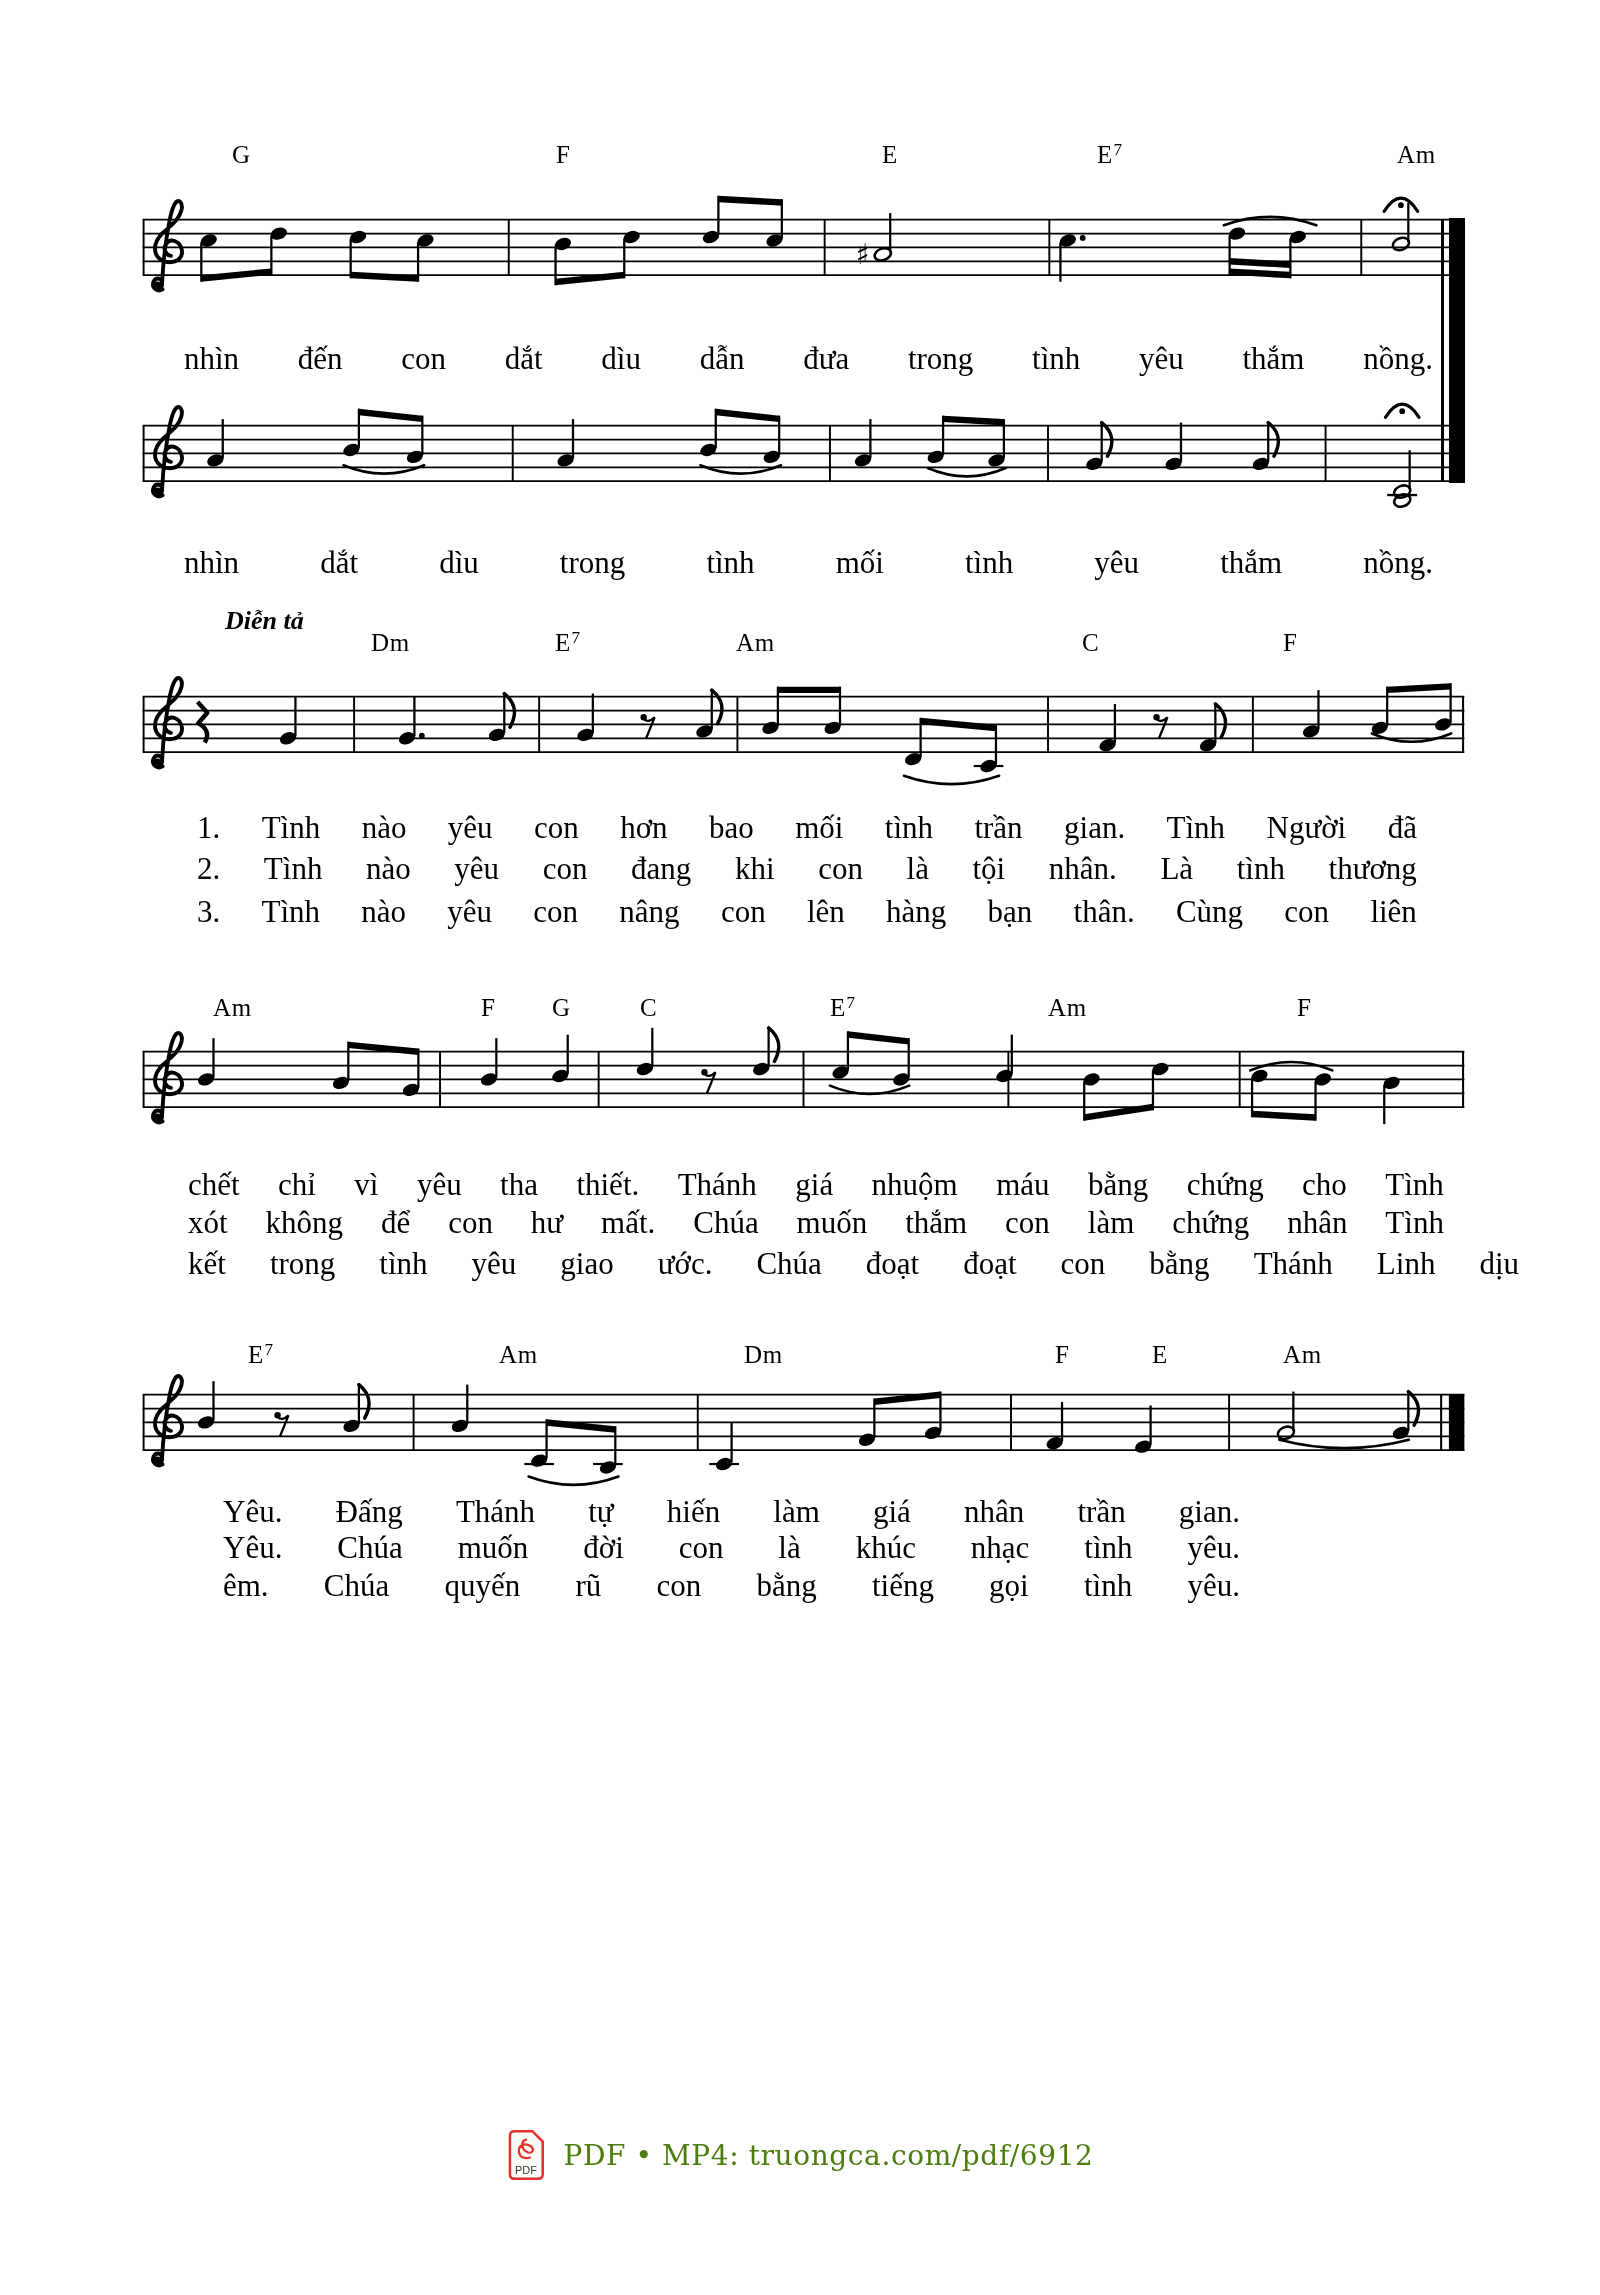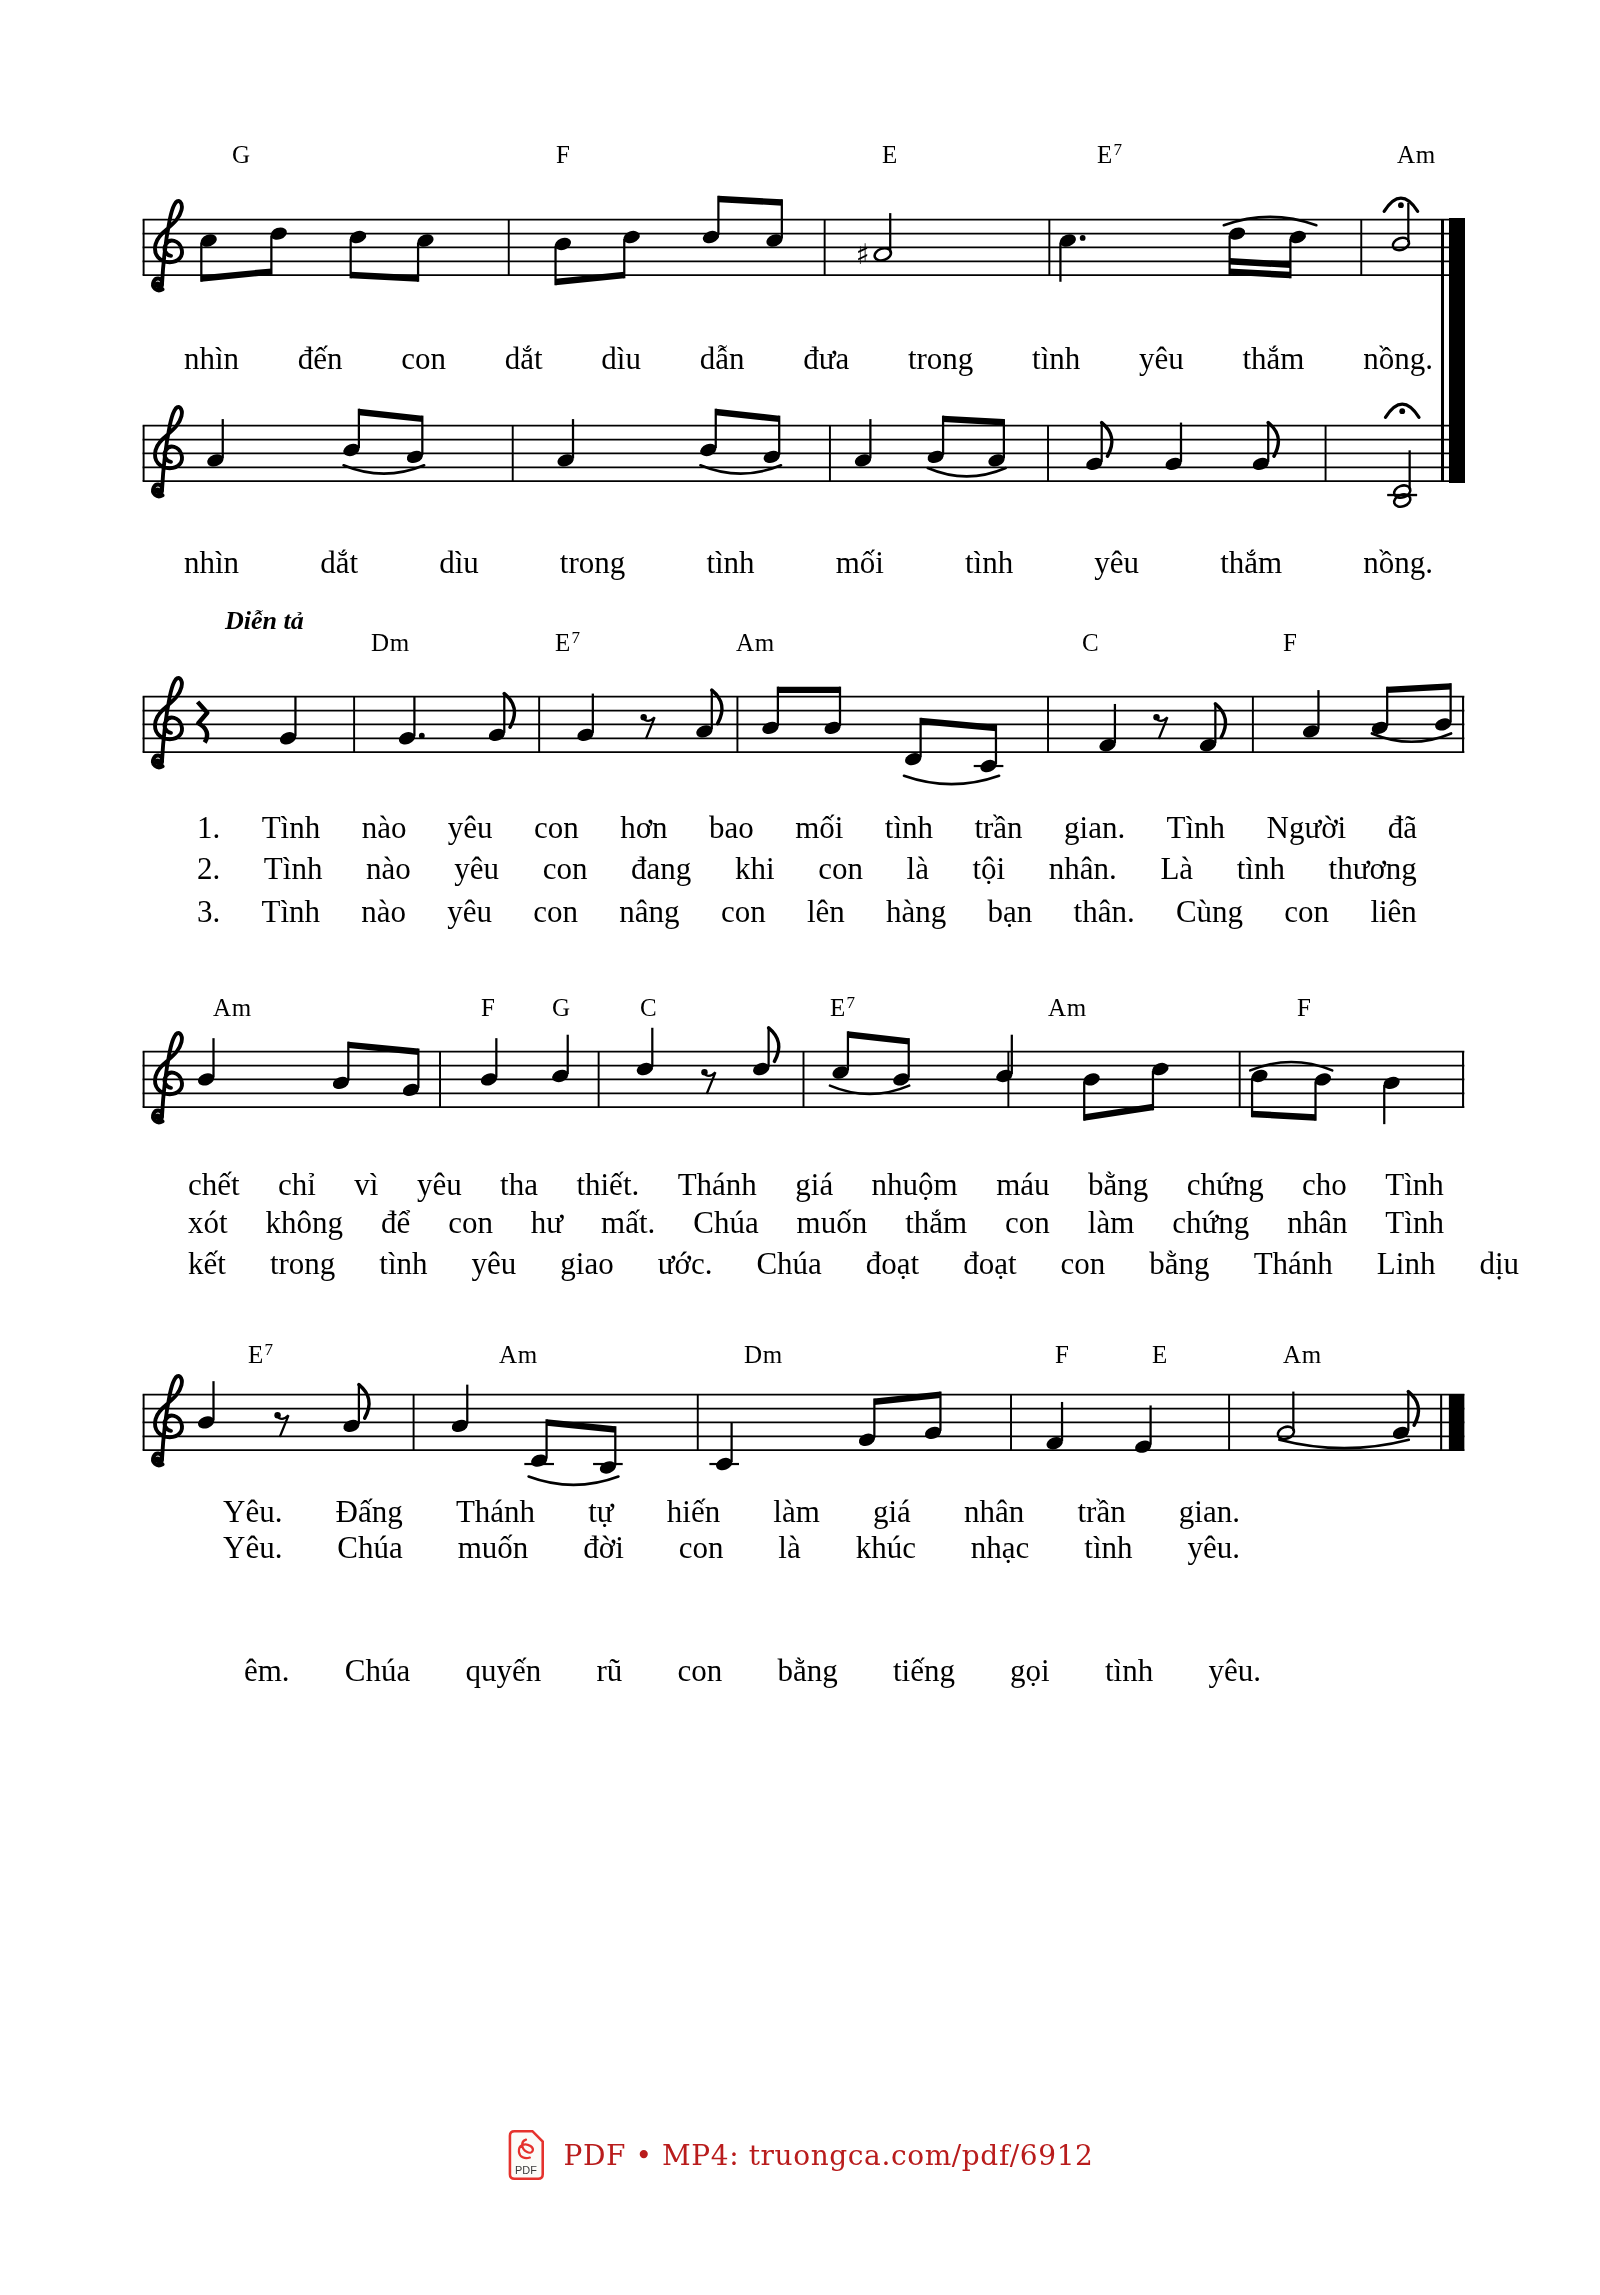--- a/index.html
+++ b/index.html
@@ -20,21 +20,21 @@
   .expression{
     position:absolute;font-size:26px;font-style:italic;font-weight:bold;
     font-family:"Liberation Serif", serif;
   }
   .finalbar{position:absolute;background:#000;}
   .footer{
     position:absolute;left:0;top:2128px;width:100%;
     display:flex;align-items:center;justify-content:center;gap:17px;
   }
   .footer-text{
-    font-family:"DejaVu Serif", serif;font-size:28px;color:#b91c1c;letter-spacing:0.6px;
+    font-family:"DejaVu Serif", serif;font-size:28px;color:#4d7c0f;letter-spacing:0.6px;
   }
   .pdf-icon{display:inline-block;line-height:0;}
   svg.sys{position:absolute;}
 </style>
 </head>
 <body>
 
 <div id="page">
 
   <div class="expression" style="left:225px;top:606px;">Diễn tả</div>
@@ -649,21 +649,21 @@
       <span>Chúa</span>
       <span>muốn</span>
       <span>đời</span>
       <span>con</span>
       <span>là</span>
       <span>khúc</span>
       <span>nhạc</span>
       <span>tình</span>
       <span>yêu.</span>
     </div>
-    <div class="lyric" style="left: 223px; top: 1654px; width: 1017px; margin-left: 21px;">
+    <div class="lyric" style="left: 223px; top: 1569px; width: 1017px;">
       <span>êm.</span>
       <span>Chúa</span>
       <span>quyến</span>
       <span>rũ</span>
       <span>con</span>
       <span>bằng</span>
       <span>tiếng</span>
       <span>gọi</span>
       <span>tình</span>
       <span>yêu.</span>

